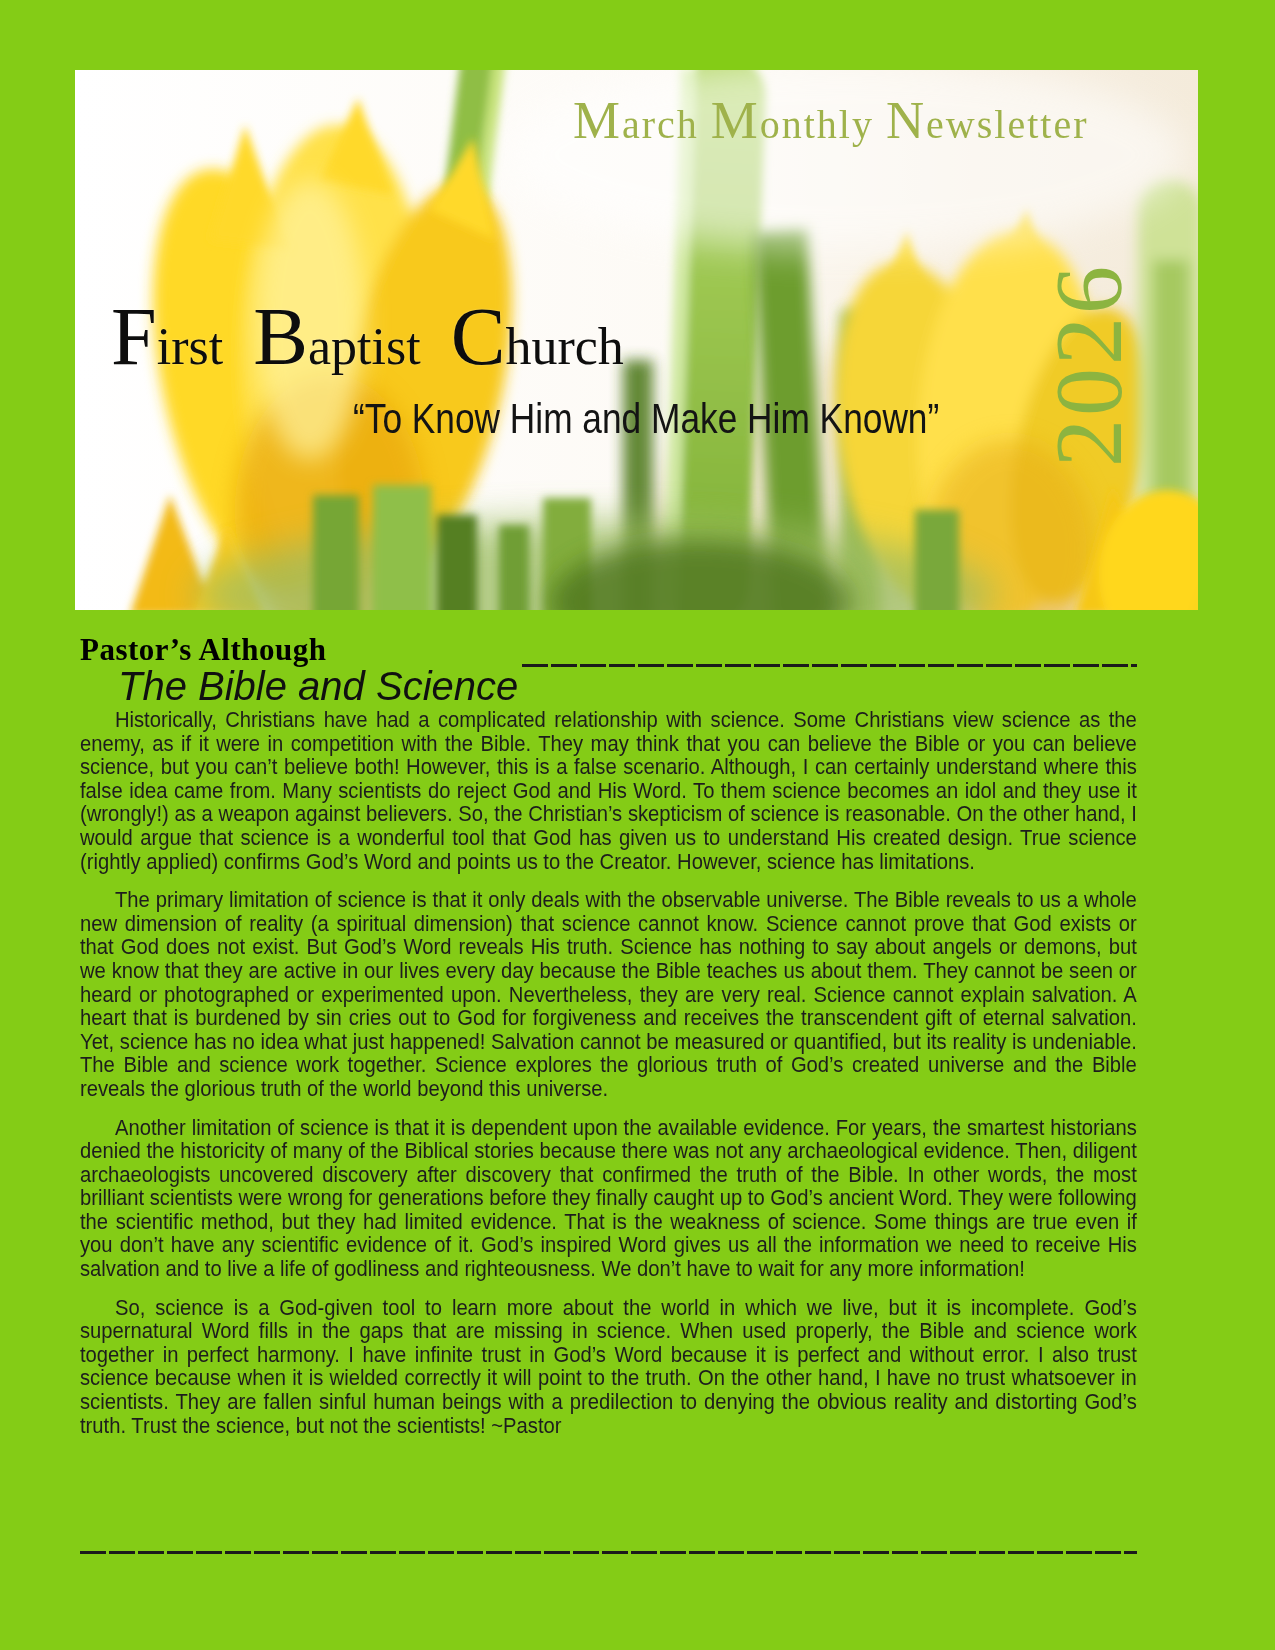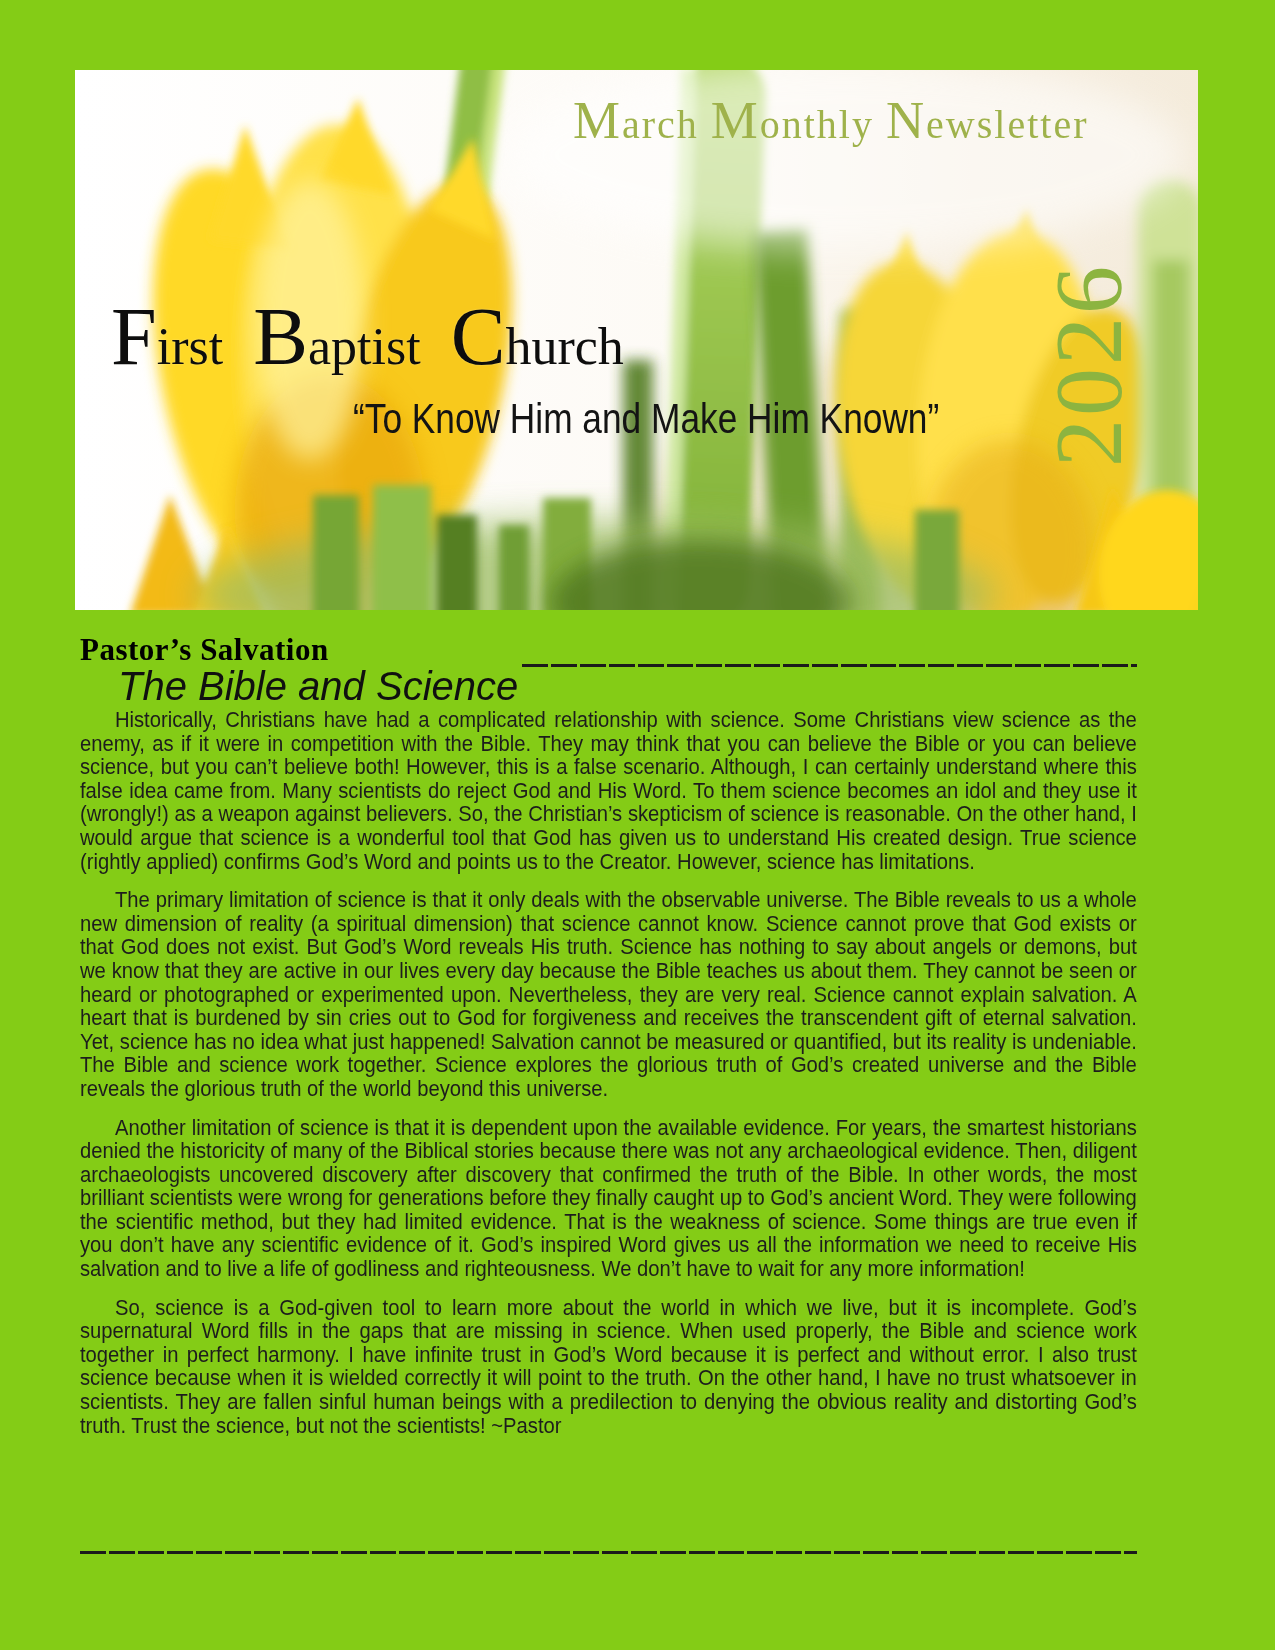--- a/index.html
+++ b/index.html
@@ -192,21 +192,21 @@
 
     <div class="church-name">
       <span class="word">First</span><span class="word">Baptist</span><span class="word">Church</span>
     </div>
 
     <div class="motto">“To Know Him and Make Him Known”</div>
 
     <div class="year">2026</div>
   </div>
 
-  <div class="section-heading">Pastor’s Salvation</div>
+  <div class="section-heading">Pastor’s Although</div>
 
   <div class="article-title-row">
     <span class="article-title">The Bible and Science</span>
     <span class="title-underline"></span>
   </div>
 
   <div class="body-copy">
     <p>Historically, Christians have had a complicated relationship with science. Some Christians view science as the enemy, as if it were in competition with the Bible. They may think that you can believe the Bible or you can believe science, but you can’t believe both! However, this is a false scenario. Although, I can certainly understand where this false idea came from. Many scientists do reject God and His Word. To them science becomes an idol and they use it (wrongly!) as a weapon against believers. So, the Christian’s skepticism of science is reasonable. On the other hand, I would argue that science is a wonderful tool that God has given us to understand His created design. True science (rightly applied) confirms God’s Word and points us to the Creator. However, science has limitations.</p>
     <p>The primary limitation of science is that it only deals with the observable universe. The Bible reveals to us a whole new dimension of reality (a spiritual dimension) that science cannot know. Science cannot prove that God exists or that God does not exist. But God’s Word reveals His truth. Science has nothing to say about angels or demons, but we know that they are active in our lives every day because the Bible teaches us about them. They cannot be seen or heard or photographed or experimented upon. Nevertheless, they are very real. Science cannot explain salvation. A heart that is burdened by sin cries out to God for forgiveness and receives the transcendent gift of eternal salvation. Yet, science has no idea what just happened! Salvation cannot be measured or quantified, but its reality is undeniable. The Bible and science work together. Science explores the glorious truth of God’s created universe and the Bible reveals the glorious truth of the world beyond this universe.</p>
     <p>Another limitation of science is that it is dependent upon the available evidence. For years, the smartest historians denied the historicity of many of the Biblical stories because there was not any archaeological evidence. Then, diligent archaeologists uncovered discovery after discovery that confirmed the truth of the Bible. In other words, the most brilliant scientists were wrong for generations before they finally caught up to God’s ancient Word. They were following the scientific method, but they had limited evidence. That is the weakness of science. Some things are true even if you don’t have any scientific evidence of it. God’s inspired Word gives us all the information we need to receive His salvation and to live a life of godliness and righteousness. We don’t have to wait for any more information!</p>

